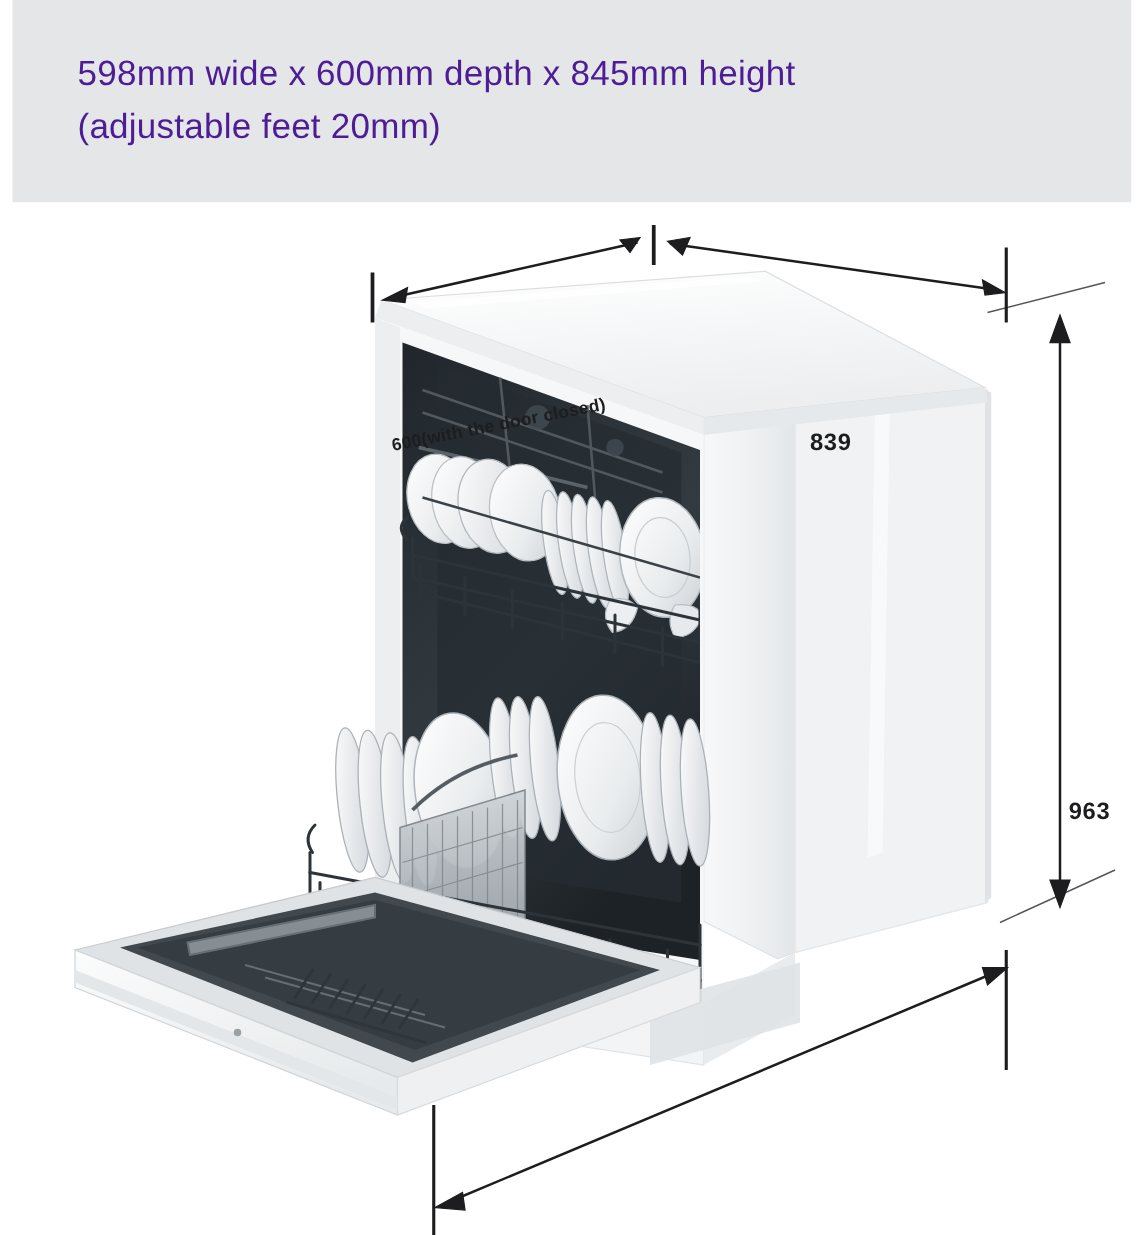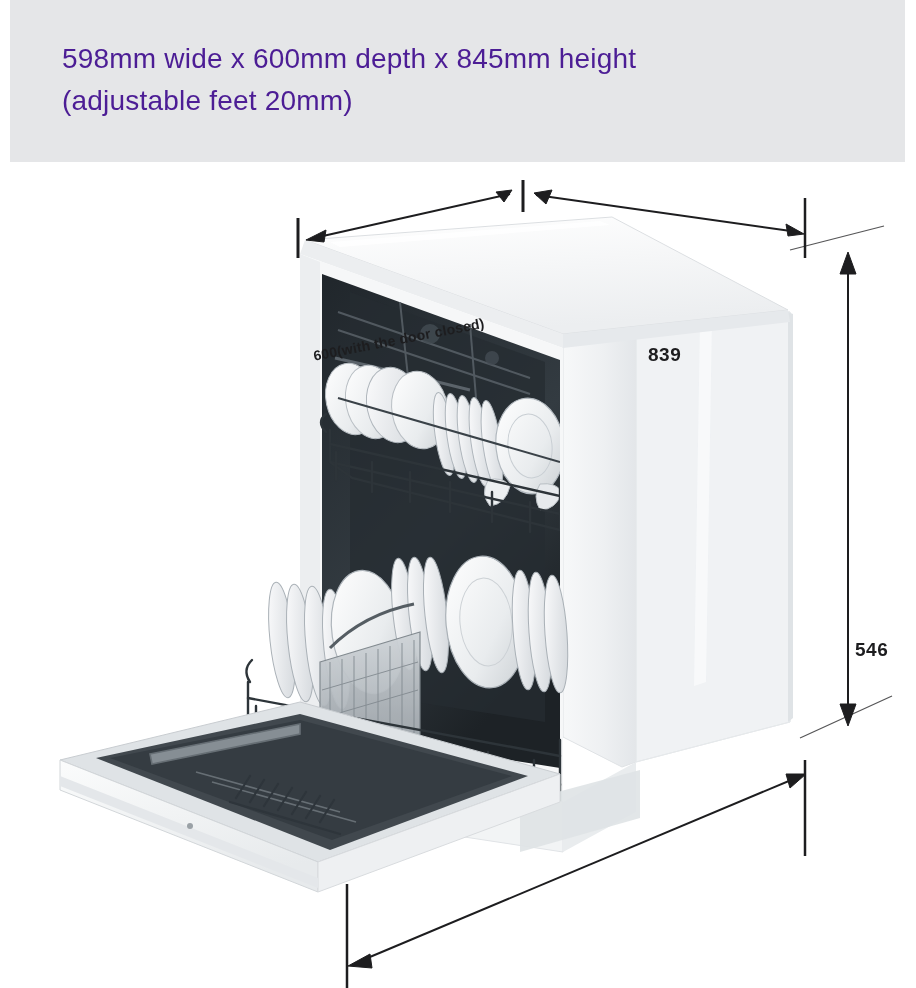--- a/index.html
+++ b/index.html
@@ -346,17 +346,17 @@
           <polygon points="348,804 370,792 372,806"></polygon>
           <polygon points="806,612 786,612 790,626"></polygon>
         </g>
       </g>
     </svg>
 
     <div class="dim-label small" id="label-depth">600(with the door closed)</div>
 
     <div class="dim-label" id="label-width">839</div>
 
-    <div class="dim-label" id="label-height">546</div>
+    <div class="dim-label" id="label-height">963</div>
 
   </div>
 
 </div>
 
 </body></html>

